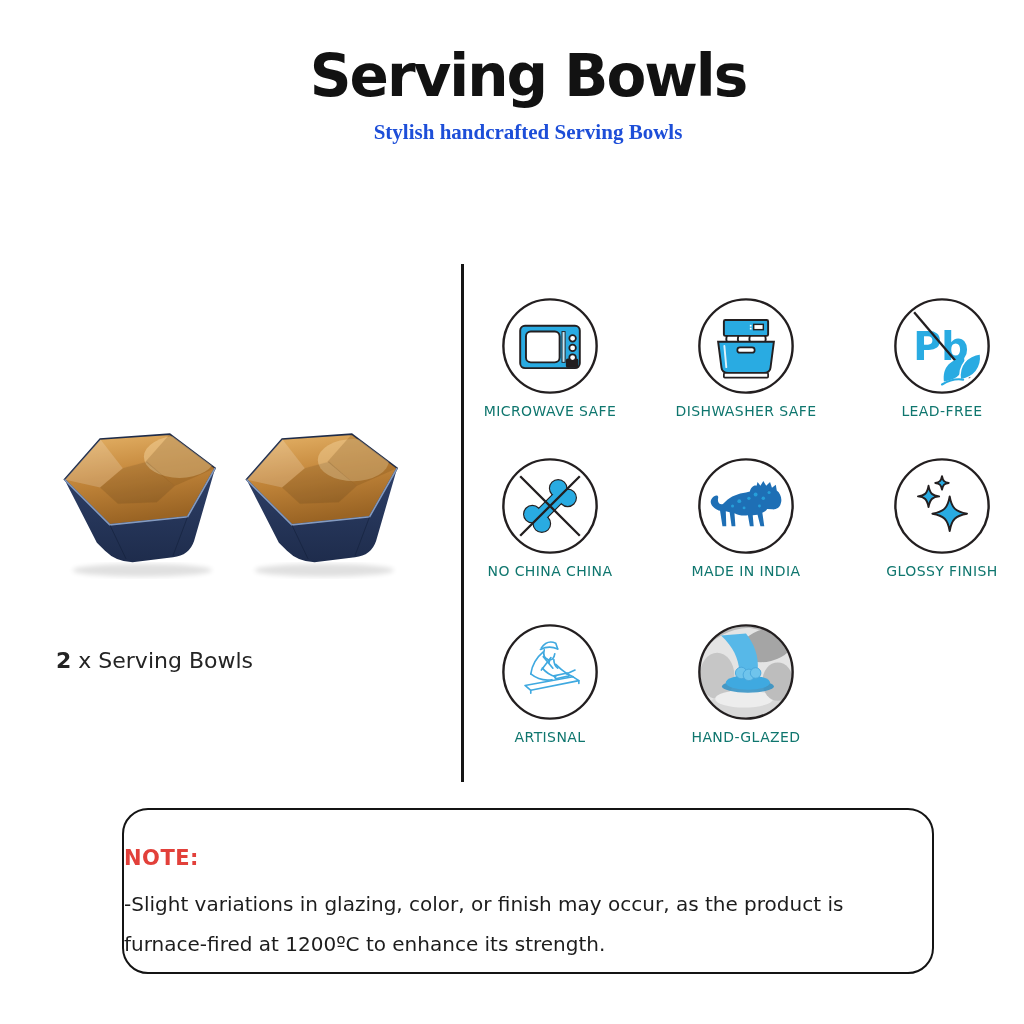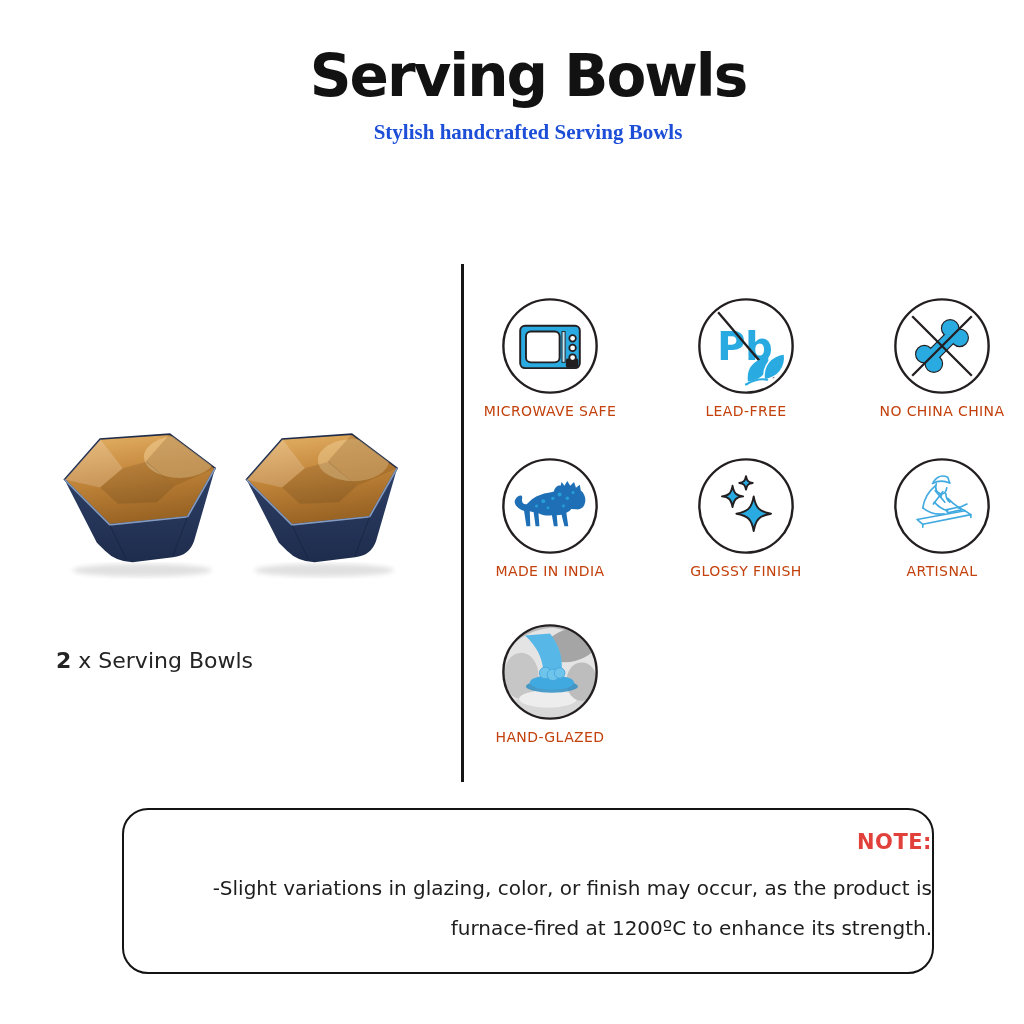--- a/index.html
+++ b/index.html
@@ -22,26 +22,26 @@
 
   
   .divider{position:absolute;left:445px;top:264px;width:3px;height:518px;background:#151515;}
 
   
   .features{position:absolute;left:436px;top:296px;width:588px;
             display:grid;grid-template-columns:196px 196px 196px;
             grid-template-rows:160px 166px auto;justify-items:center;}
   .feature{display:flex;flex-direction:column;align-items:center;}
   .feature svg{width:100px;height:100px;}
-  .flabel{margin-top:7px;font-size:14px;letter-spacing:.4px;color:#c2410c;white-space:nowrap;}
+  .flabel{margin-top:7px;font-size:14px;letter-spacing:.4px;color:#0f766e;white-space:nowrap;}
 
   
   .note{position:absolute;left:106px;top:808px;width:812px;height:166px;
         border:2px solid #141414;border-radius:26px;box-sizing:border-box;
-        text-align:right;padding-top:20px;}
+        text-align:left;padding-top:36px;}
   .note-heading{font-size:21px;font-weight:700;letter-spacing:.5px;color:#E2403A;margin-bottom:14px;}
   .note-line{font-size:20px;color:#1d1d1d;line-height:40px;}
 </style>
 </head>
 <body>
 
 <div class="canvas">
 
   <div class="title">Serving Bowls</div>
   <div class="subtitle">Stylish handcrafted Serving Bowls</div>
@@ -106,20 +106,37 @@
         <rect x="68.5" y="65" width="13" height="9.5" rx="2" fill="#231F20"></rect>
         <rect x="27" y="37" width="35" height="32" rx="5" fill="#fff" stroke="#231F20" stroke-width="2"></rect>
         <rect x="64.5" y="37" width="3.2" height="32" fill="#BEE7F8" stroke="#231F20" stroke-width="1"></rect>
         <circle cx="75.5" cy="44" r="3.4" fill="#fff" stroke="#231F20" stroke-width="1.8"></circle>
         <circle cx="75.5" cy="54" r="3.4" fill="#fff" stroke="#231F20" stroke-width="1.8"></circle>
         <circle cx="75.5" cy="64" r="3.4" fill="#fff" stroke="#231F20" stroke-width="1.8"></circle>
       </svg>
       <div class="flabel">MICROWAVE SAFE</div>
     </div>
 
+    <div class="feature">
+      <svg viewBox="0 0 104 104">
+        <circle cx="52" cy="52" r="48.5" fill="#fff" stroke="#231F20" stroke-width="2.5"></circle>
+        <circle cx="40" cy="45" r="8.5" fill="#fff" stroke="#231F20" stroke-width="2"></circle>
+        <circle cx="52" cy="45" r="8.5" fill="#fff" stroke="#231F20" stroke-width="2"></circle>
+        <circle cx="64" cy="45" r="8.5" fill="#fff" stroke="#231F20" stroke-width="2"></circle>
+        <rect x="29" y="25" width="46" height="16.5" rx="1.5" fill="#29ABE2" stroke="#231F20" stroke-width="2"></rect>
+        <rect x="60" y="29.5" width="10" height="5.5" fill="#fff" stroke="#231F20" stroke-width="1.5"></rect>
+        <rect x="56" y="30" width="1.8" height="1.8" fill="#fff"></rect>
+        <rect x="56" y="33" width="1.8" height="1.8" fill="#fff"></rect>
+        <path d="M23,47.5 L81,47.5 L77.5,74.5 Q77,80 70.5,80 L33.5,80 Q27,80 26.5,74.5 Z" fill="#29ABE2" stroke="#231F20" stroke-width="2"></path>
+        <path d="M29.5,52 L31.5,74" stroke="#fff" stroke-width="2" opacity="0.85" stroke-linecap="round"></path>
+        <rect x="43" y="53.5" width="18" height="5.5" rx="2.7" fill="#fff" stroke="#231F20" stroke-width="1.8"></rect>
+        <rect x="29" y="80" width="46" height="5" rx="1" fill="#fff" stroke="#231F20" stroke-width="1.8"></rect>
+      </svg>
+      <div class="flabel">DISHWASHER SAFE</div>
+    </div>
 
 
     <div class="feature">
       <svg viewBox="0 0 104 104">
         <circle cx="52" cy="52" r="48.5" fill="#fff" stroke="#231F20" stroke-width="2.5"></circle>
         <text x="22" y="67" font-family="DejaVu Sans, sans-serif" font-weight="bold" font-size="40" fill="#29ABE2">Pb</text>
         <path d="M23,17 L81,85" stroke="#231F20" stroke-width="2.4"></path>
         <path d="M54,89 C52,74 61,66 75,64 C77,79 68,87 54,89 Z" fill="#29ABE2"></path>
         <path d="M71,87 C69,72 78,62 92,60 C94,75 85,85 71,87 Z" fill="#29ABE2" stroke="#fff" stroke-width="1.6"></path>
         <path d="M52,92 Q64,85 74,87" fill="none" stroke="#29ABE2" stroke-width="2.2" stroke-linecap="round"></path>

